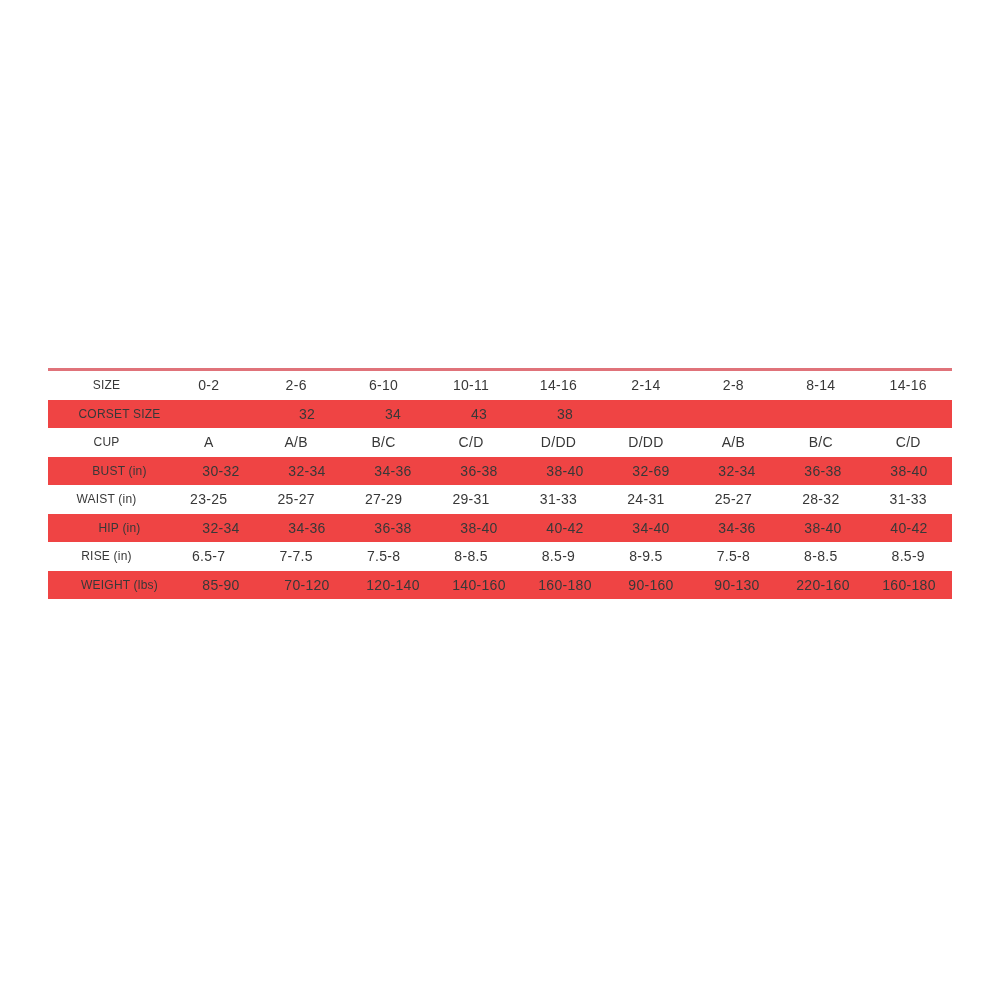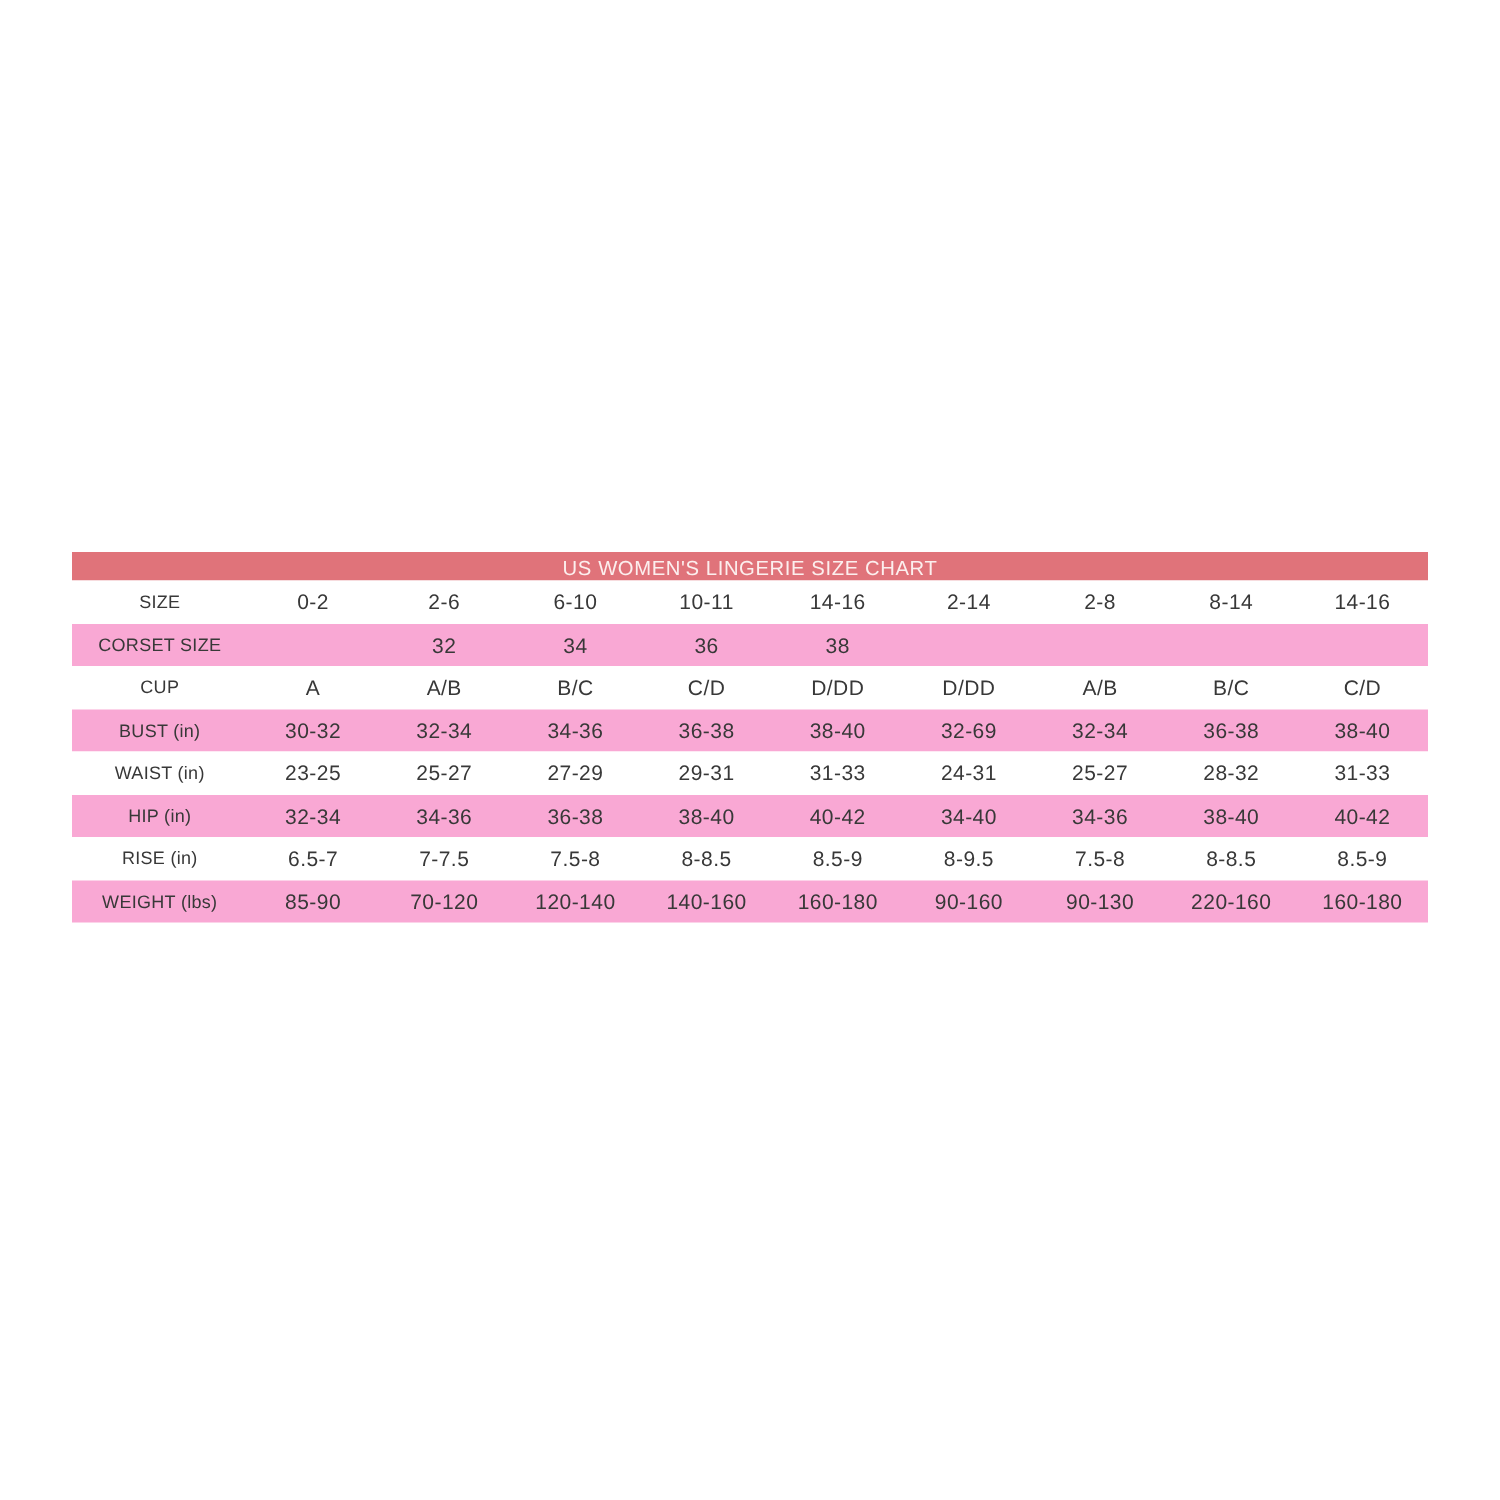--- a/index.html
+++ b/index.html
@@ -40,60 +40,59 @@
     letter-spacing: 0.3px;
   }
   .row {
     display: grid;
     grid-template-columns: 117px repeat(9, 1fr);
     height: 28.5px;
     align-items: center;
     color: #383838;
   }
   .row.white { background: #ffffff; }
-  .row.pink  { background: #f9a8d4; }
+  .row.pink  { background: #ef4444; padding-left: 13px; }
   .row-label {
     text-align: center;
     font-size: 12px;
     letter-spacing: 0.2px;
     white-space: nowrap;
   }
   .cell {
     text-align: center;
     font-size: 14px;
     letter-spacing: 0.3px;
     white-space: nowrap;
   }
 </style>
 </head>
 <body>
 
 <div class="size-chart">
   <div class="chart-head">
-    <div class="chart-title">US WOMEN'S LINGERIE SIZE CHART</div>
   </div>
   <div id="rowsContainer">
       <div class="row white">
         <div class="row-label">SIZE</div>
         <div class="cell">0-2</div>
         <div class="cell">2-6</div>
         <div class="cell">6-10</div>
         <div class="cell">10-11</div>
         <div class="cell">14-16</div>
         <div class="cell">2-14</div>
         <div class="cell">2-8</div>
         <div class="cell">8-14</div>
         <div class="cell">14-16</div>
       </div>
       <div class="row pink">
         <div class="row-label">CORSET SIZE</div>
         <div class="cell"></div>
         <div class="cell">32</div>
         <div class="cell">34</div>
-        <div class="cell">36</div>
+        <div class="cell">43</div>
         <div class="cell">38</div>
         <div class="cell"></div>
         <div class="cell"></div>
         <div class="cell"></div>
         <div class="cell"></div>
       </div>
       <div class="row white">
         <div class="row-label">CUP</div>
         <div class="cell">A</div>
         <div class="cell">A/B</div>

